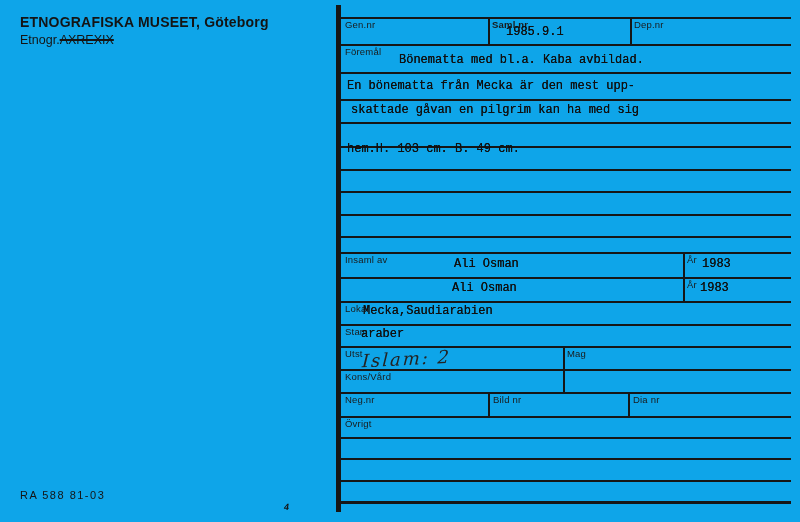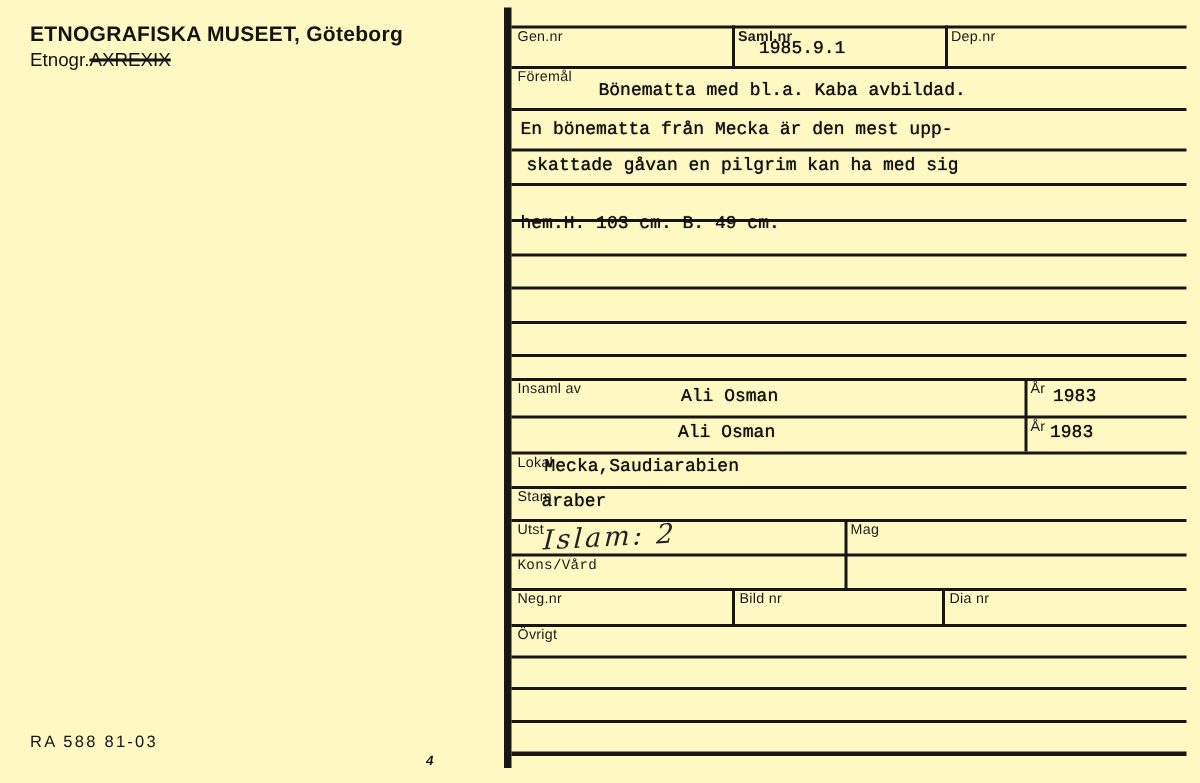--- a/index.html
+++ b/index.html
@@ -1,16 +1,16 @@
 <!DOCTYPE html>
 <html><head>
 <meta charset="utf-8">
 <style>
   html,body{margin:0;padding:0;background:#ffffff;}
-  .page{position:relative;width:800px;height:522px;background:#fef9c3;
+  .page{position:relative;width:800px;height:522px;background:#0ea5e9;
         font-family:"Liberation Sans",sans-serif;color:#141414;overflow:hidden;}
   .lbl{position:absolute;font-size:9.5px;letter-spacing:.2px;line-height:1;color:#1a1a1a;white-space:pre;}
   .mono{position:absolute;font-family:"Liberation Mono","DejaVu Sans Mono",monospace;
         font-size:12px;line-height:1.1;white-space:pre;color:#101010;text-shadow:0 0 .6px #101010;}
   .hand{position:absolute;font-family:"DejaVu Serif",serif;font-style:italic;font-size:18px;
         letter-spacing:2px;transform:rotate(-3deg) skewX(-6deg);color:#232323;}
   .struck{text-decoration:line-through;text-decoration-thickness:2px;}
   .hline,.vline{position:absolute;background:#161616;}
   .museum-title{position:absolute;left:20px;top:14px;font-size:14px;font-weight:bold;letter-spacing:.2px;}
   .etnogr{position:absolute;left:20px;top:33px;font-size:12.5px;}
@@ -66,21 +66,21 @@
   <div class="lbl" style="left:492px;top:20px;font-weight:bold;">Saml.nr</div>
   <div class="lbl" style="left:634px;top:20px;">Dep.nr</div>
   <div class="lbl" style="left:345px;top:47px;">Föremål</div>
   <div class="lbl" style="left:345px;top:255px;">Insaml av</div>
   <div class="lbl" style="left:687px;top:255px;">År</div>
   <div class="lbl" style="left:687px;top:280px;">År</div>
   <div class="lbl" style="left:345px;top:304px;">Lokal</div>
   <div class="lbl" style="left:345px;top:327px;">Stam</div>
   <div class="lbl" style="left:345px;top:349px;">Utst</div>
   <div class="lbl" style="left:567px;top:349px;text-align:right;">Mag</div>
-  <div class="lbl" style="left:345px;top:372px;font-family:Liberation Mono, monospace;">Kons/Vård</div>
+  <div class="lbl" style="left:345px;top:372px;">Kons/Vård</div>
   <div class="lbl" style="left:345px;top:395px;">Neg.nr</div>
   <div class="lbl" style="left:493px;top:395px;">Bild nr</div>
   <div class="lbl" style="left:633px;top:395px;">Dia nr</div>
   <div class="lbl" style="left:345px;top:419px;">Övrigt</div>
 
   <div class="mono" style="left:506px;top:26px;">1985.9.1</div>
   <div class="mono" style="left:399px;top:54px;">Bönematta med bl.a. Kaba avbildad.</div>
   <div class="mono" style="left:347px;top:80px;">En bönematta från Mecka är den mest upp-</div>
   <div class="mono" style="left:351px;top:104px;">skattade gåvan en pilgrim kan ha med sig</div>
   <div class="mono" style="left:347px;top:143px;">hem.H. 103 cm. B. 49 cm.</div>

